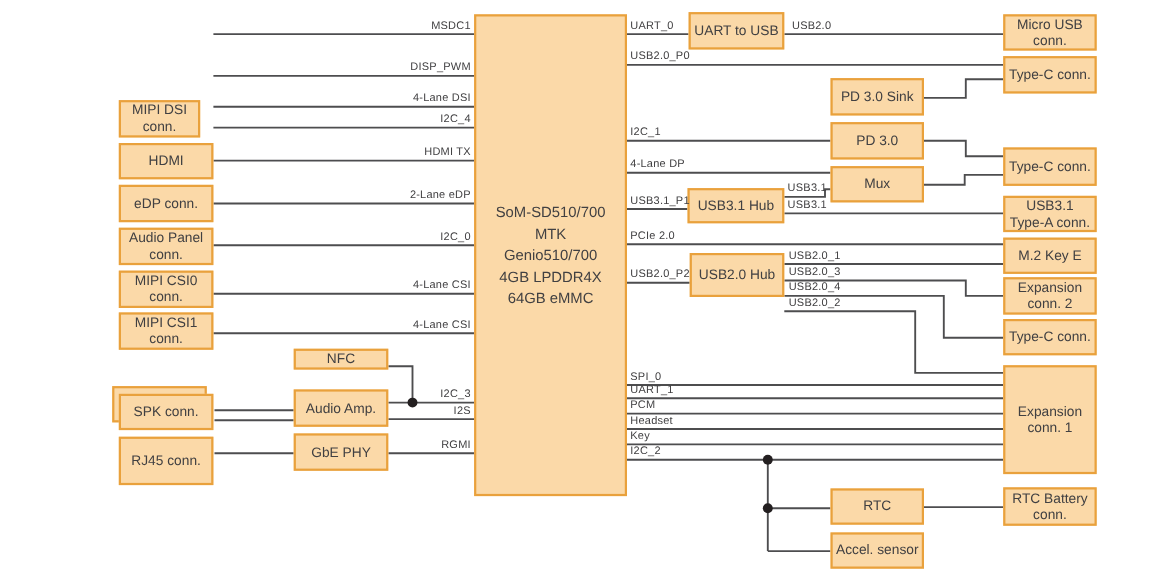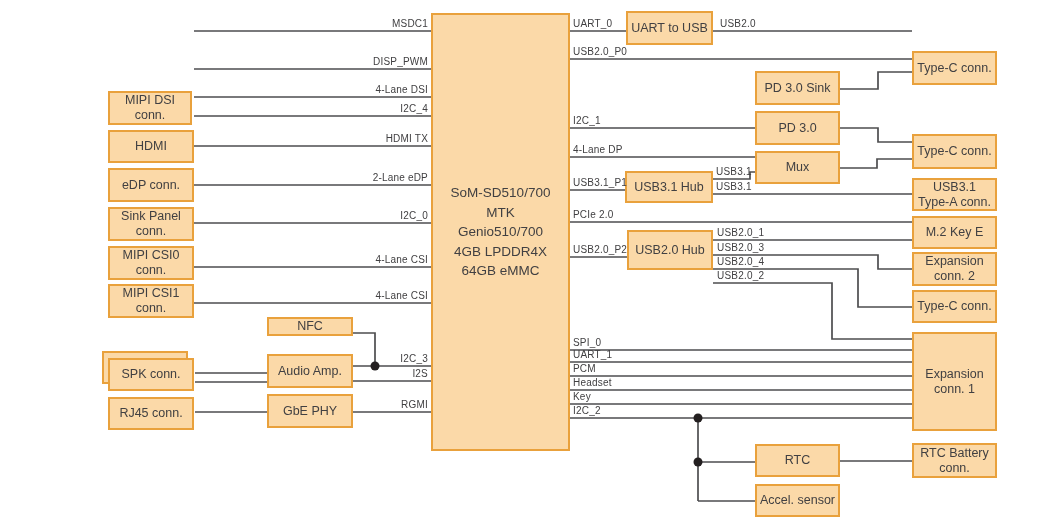--- a/index.html
+++ b/index.html
@@ -77,49 +77,50 @@
       <polyline points="840,461 912,461"></polyline>
       <polyline points="698,501 755,501"></polyline>
     </g>
     <g fill="#231F20">
       <circle cx="375" cy="366" r="4.5"></circle>
       <circle cx="698" cy="418" r="4.5"></circle>
       <circle cx="698" cy="462" r="4.5"></circle>
     </g>
   </svg>
 
-  <div class="box" style="left:108px;top:91px;width:84px;height:34px">MIPI DSI conn.</div>
+  <div class="box" style="left:108px;top:91px;width:74px;height:34px">MIPI DSI conn.</div>
   <div class="box" style="left:108px;top:130px;width:86px;height:33px">HDMI</div>
   <div class="box" style="left:108px;top:168px;width:86px;height:34px">eDP conn.</div>
-  <div class="box" style="left:108px;top:207px;width:86px;height:34px">Sink Panel conn.</div>
+  <div class="box" style="left:108px;top:207px;width:86px;height:34px">Audio Panel conn.</div>
   <div class="box" style="left:108px;top:246px;width:86px;height:34px">MIPI CSI0 conn.</div>
   <div class="box" style="left:108px;top:284px;width:86px;height:34px">MIPI CSI1 conn.</div>
   <div class="box back" style="left:102px;top:351px;width:86px;height:33px"></div>
   <div class="box" style="left:108px;top:358px;width:86px;height:33px">SPK conn.</div>
-  <div class="box" style="left:108px;top:397px;width:86px;height:33px">RJ45 conn.</div>
+  <div class="box" style="left:108px;top:397px;width:86px;height:44px">RJ45 conn.</div>
 
   <div class="box" style="left:267px;top:317px;width:86px;height:19px">NFC</div>
   <div class="box" style="left:267px;top:354px;width:86px;height:34px">Audio Amp.</div>
   <div class="box" style="left:267px;top:394px;width:86px;height:34px">GbE PHY</div>
 
   <div class="box som" style="left:431px;top:13px;width:139px;height:438px">SoM-SD510/700
 MTK
 Genio510/700
 4GB LPDDR4X
 64GB eMMC</div>
 
   <div class="box" style="left:626px;top:11px;width:87px;height:34px">UART to USB</div>
   <div class="box" style="left:755px;top:71px;width:85px;height:34px">PD 3.0 Sink</div>
   <div class="box" style="left:755px;top:111px;width:85px;height:34px">PD 3.0</div>
   <div class="box" style="left:755px;top:151px;width:85px;height:33px">Mux</div>
   <div class="box" style="left:625px;top:171px;width:88px;height:32px">USB3.1 Hub</div>
   <div class="box" style="left:627px;top:230px;width:86px;height:40px">USB2.0 Hub</div>
   <div class="box" style="left:755px;top:444px;width:85px;height:33px">RTC</div>
   <div class="box" style="left:755px;top:484px;width:85px;height:33px">Accel. sensor</div>
 
+  <div class="box" style="left:912px;top:13px;width:85px;height:33px">Micro USB conn.</div>
   <div class="box" style="left:912px;top:51px;width:85px;height:34px">Type-C conn.</div>
   <div class="box" style="left:912px;top:134px;width:85px;height:35px">Type-C conn.</div>
   <div class="box" style="left:912px;top:178px;width:85px;height:33px">USB3.1 Type-A conn.</div>
   <div class="box" style="left:912px;top:216px;width:85px;height:33px">M.2 Key E</div>
   <div class="box" style="left:912px;top:252px;width:85px;height:34px">Expansion conn. 2</div>
   <div class="box" style="left:912px;top:290px;width:85px;height:33px">Type-C conn.</div>
   <div class="box" style="left:912px;top:332px;width:85px;height:99px">Expansion conn. 1</div>
   <div class="box" style="left:912px;top:443px;width:85px;height:35px">RTC Battery conn.</div>
 
   <div class="bus r" style="right:630px;top:18px">MSDC1</div>

